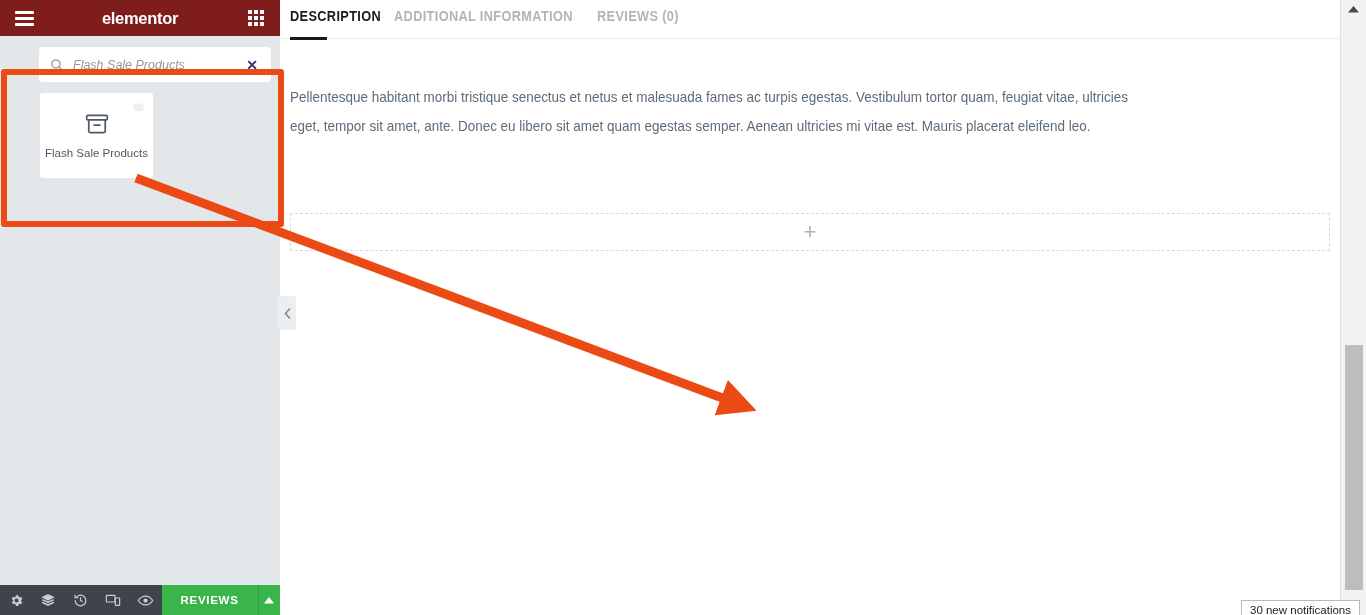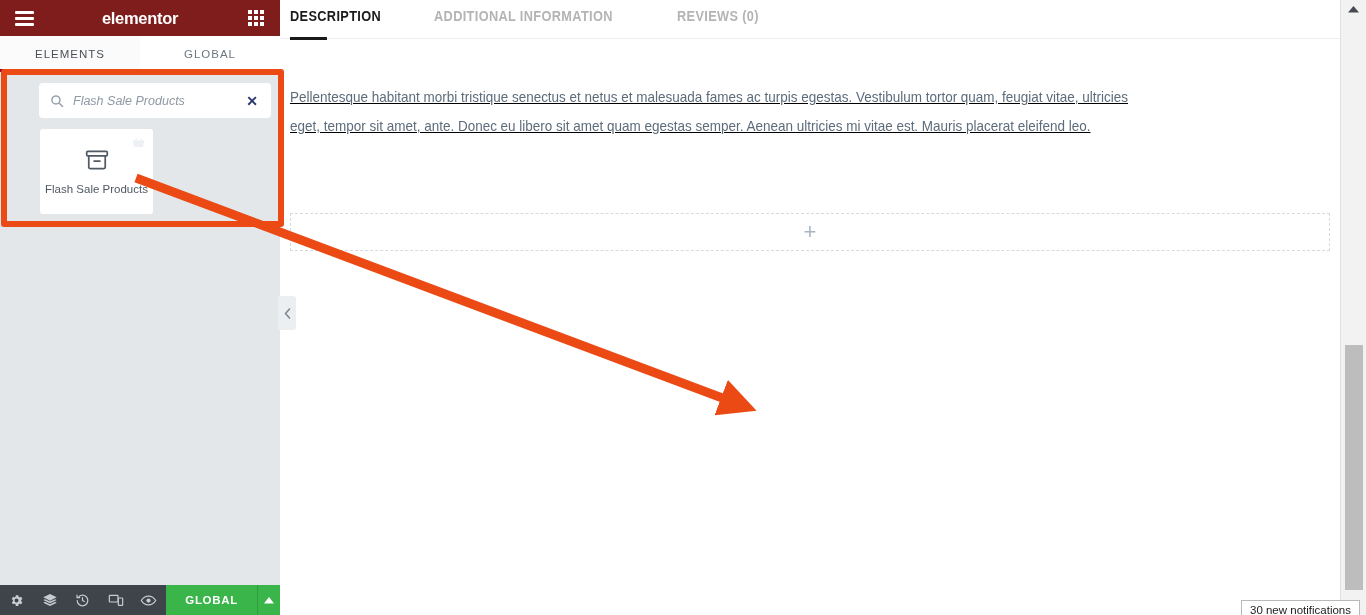--- a/index.html
+++ b/index.html
@@ -101,37 +101,37 @@
     height:30px; width:23px; background:#39b54a; border-left:1px solid #2f9c3f;
     display:flex; align-items:center; justify-content:center; color:#ffffff; cursor:pointer;
   }
 
   
   #canvas {
     position:absolute; left:280px; top:0; right:26px; bottom:0;
     background:#ffffff; overflow:hidden;
   }
   #product-tabs {
-    display:flex; gap:40px; padding:8px 10px 0 10px;
+    display:flex; padding:8px 10px 0 10px;
     border-bottom:1px solid #ededed; margin:0 0 0 0;
     position:relative;
   }
   .ptab {
     font-size:14.5px; font-weight:bold; letter-spacing:0.4px;
     padding-bottom:14px; cursor:pointer; position:relative;
     color:#b4b4b4; font-stretch:condensed; transform:scaleX(0.88); transform-origin:left center;
   }
   .ptab.active { color:#1a1a1a; }
   .ptab.active::after {
     content:""; position:absolute; left:0; width:42px; height:3px;
     background:#1a1a1a; bottom:-2px;
   }
 
   #desc-body {
-    padding:44px 10px 0 10px; max-width:930px;text-decoration:underline;
+    padding:44px 10px 0 10px; max-width:930px;
   }
   #desc-text {
     font-size:14.5px; line-height:2.0; color:#5d6c7b;
     transform:scaleX(0.93); transform-origin:left top;
   }
 
   .section-dashed {
     margin:0 10px; border:1px dashed #d6dade;
     display:flex; align-items:center; justify-content:center;
   }
@@ -217,24 +217,20 @@
         <span></span>
           <span></span>
           <span></span>
         <span></span>
           <span></span>
           <span></span>
       </div>
     </div>
   </div>
 
-  <div id="tabs">
-    <div class="tab active">ELEMENTS</div>
-    <div class="tab">GLOBAL</div>
-  </div>
 
   <div id="panel-body">
 
     <div id="search-wrap">
       <span id="search-icon">
         <svg width="14" height="14" viewBox="0 0 16 16" fill="none" stroke="currentColor" stroke-width="1.8">
           <circle cx="6.8" cy="6.8" r="4.6"></circle>
           <line x1="10.3" y1="10.3" x2="14.3" y2="14.3" stroke-linecap="round"></line>
         </svg>
       </span>
@@ -287,21 +283,21 @@
         <rect x="2" y="5" width="13" height="10" rx="1"></rect>
         <rect x="15.5" y="9" width="6.5" height="11" rx="1"></rect>
       </svg>
     </div>
     <div class="foot-icon">
       <svg width="17" height="17" viewBox="0 0 24 24" fill="none" stroke="currentColor" stroke-width="1.7">
         <path d="M1.8 12S5.6 5.8 12 5.8 22.2 12 22.2 12 18.4 18.2 12 18.2 1.8 12 1.8 12z"></path>
         <circle cx="12" cy="12" r="3" fill="currentColor" stroke="none"></circle>
       </svg>
     </div>
-    <button id="update-btn">GLOBAL</button>
+    <button id="update-btn">REVIEWS</button>
     <div id="update-caret">
       <svg width="10" height="7" viewBox="0 0 10 7" fill="currentColor">
           <polygon points="5,0 10,6.4 0,6.4"></polygon>
         </svg>
     </div>
   </div>
 
 </div>
 
 <div id="collapse-handle">

